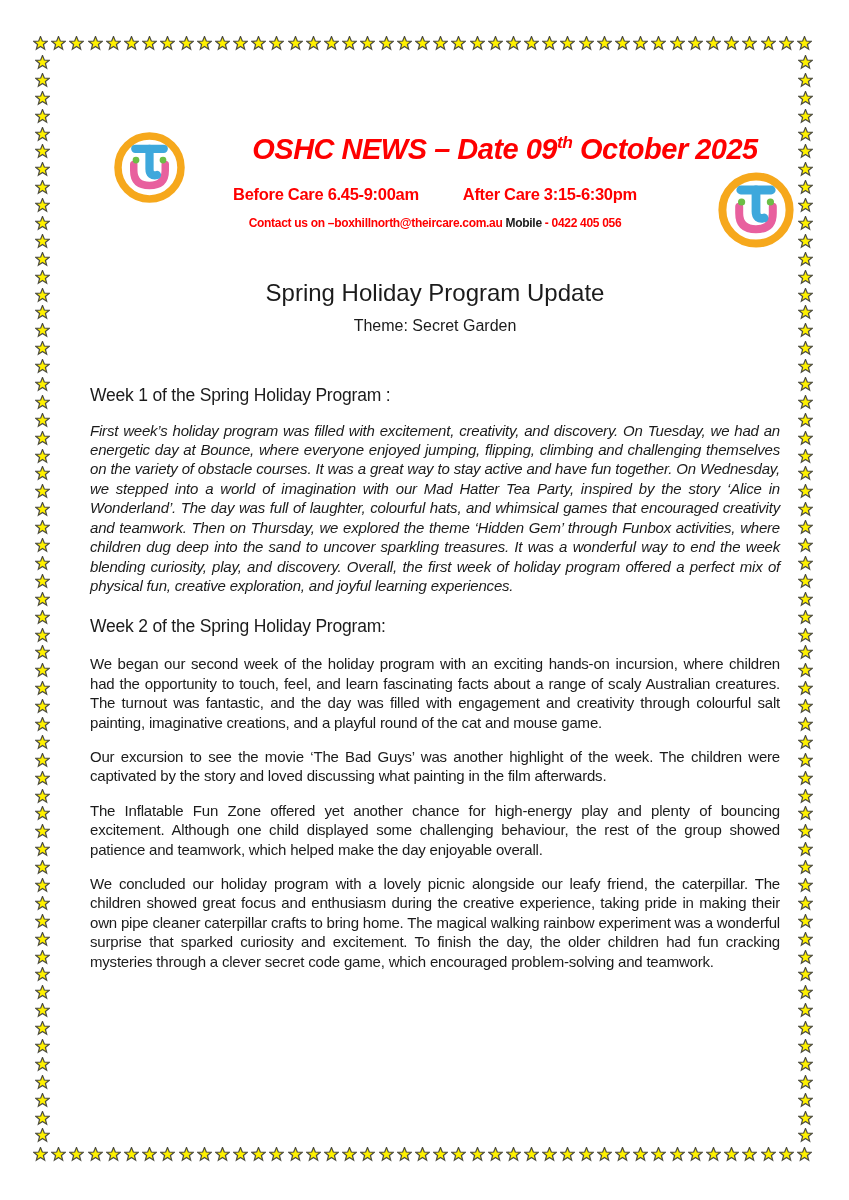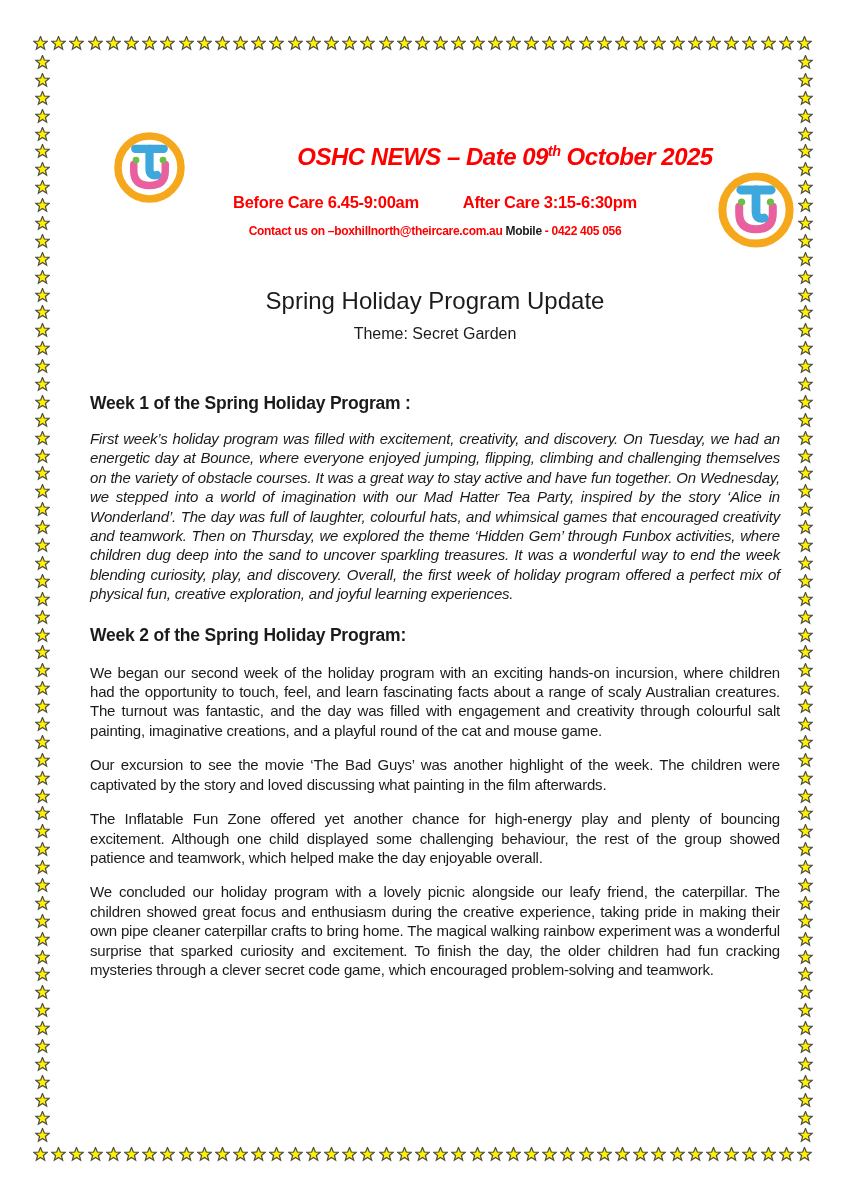--- a/index.html
+++ b/index.html
@@ -33,25 +33,24 @@
   .logo.rgt { left: 716px; top: 170px; width: 80px; height: 80px; }
 
   
   .content {
     position: absolute; left: 90px; top: 124px; width: 690px;
   }
   .title {
     padding-left: 140px;
     text-align: center;
     color: var(--red, #fe0000);
-    font-size: 24px; line-height: 36px;
+    font-size: 29px; line-height: 36px;
     font-weight: bold; font-style: italic;
     letter-spacing: -0.5px;
     white-space: nowrap;
-    margin-top: 9px;
   }
   .title sup { font-size: 0.6em; }
   .care-times {
     margin-top: 17px;
     display: flex; justify-content: center; gap: 44px;
     color: var(--red, #fe0000);
     font-size: 16.5px; line-height: 20px; font-weight: bold;
     letter-spacing: -0.3px;
     align-items: center;
   }
@@ -69,21 +68,21 @@
     text-align: center;
     font-size: 24px; line-height: 29px; font-weight: normal;
   }
   .theme {
     margin-top: 10px;
     text-align: center;
     font-size: 16px; line-height: 18px;
   }
   h2.week-heading {
     margin: 49px 0 14px;
-    font-size: 17.5px; line-height: 23px; font-weight: bold;
+    font-size: 17.5px; line-height: 23px; font-weight: normal;
     letter-spacing: -0.2px;
   }
   h2.week-heading.w2 { margin: 20px 0 16px; }
   p.body-par {
     margin: 0 0 15px;
     font-size: 15px; line-height: 19.4px;
     letter-spacing: -0.2px;
     text-align: justify;
   }
   p.body-par.first { margin-bottom: 16px; font-style: italic; }

